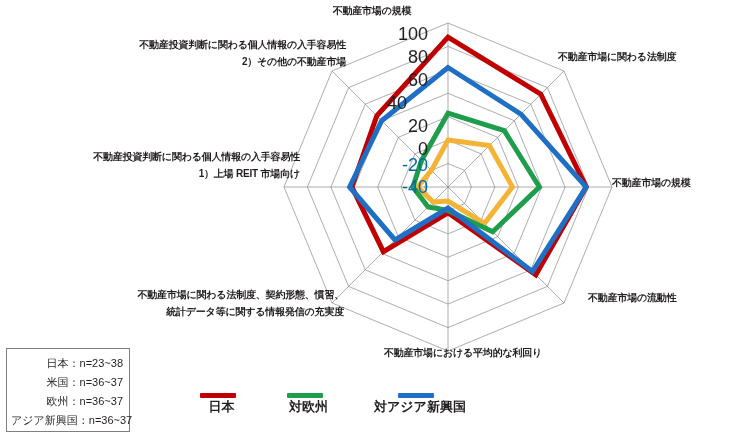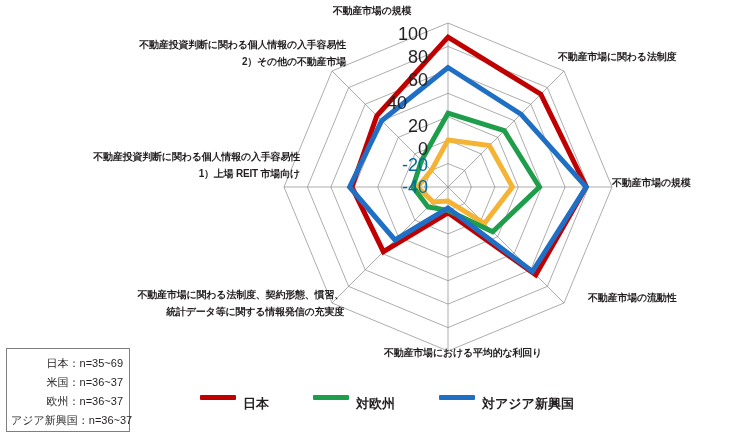--- a/index.html
+++ b/index.html
@@ -75,21 +75,23 @@
     position: absolute;
     left: 200px;
     top: 390px;
     width: 544px;
     height: 28px;
     display: flex;
     align-items: center;
   }
   .legend-item {
     display: flex;
+    align-items: center;
     margin-right: 44px;
+    flex-direction: column;
   }
   .legend-swatch {
     width: 36px;
     height: 5px;
     border-radius: 1px;
     margin-right: 7px;
   }
   .legend-text {
     font-size: 13px;
     font-weight: bold;
@@ -142,21 +144,21 @@
   <div class="axis-label al-downright">不動産市場の流動性</div>
   <div class="axis-label al-bottom">不動産市場における平均的な利回り</div>
   <div class="axis-label al-downleft">不動産市場に関わる法制度、契約形態、慣習、
 統計データ等に関する情報発信の充実度</div>
   <div class="axis-label al-left">不動産投資判断に関わる個人情報の入手容易性
 1）上場 REIT 市場向け</div>
   <div class="axis-label al-upleft">不動産投資判断に関わる個人情報の入手容易性
 2）その他の不動産市場</div>
 
   <div id="n-box">
-    <div class="n-row">日本：n=35~69</div>
+    <div class="n-row">日本：n=23~38</div>
     <div class="n-row">米国：n=36~37</div>
     <div class="n-row">欧州：n=36~37</div>
     <div class="n-row">アジア新興国：n=36~37</div>
   </div>
 
   <div id="series-legend">
     <div class="legend-item">
       <span class="legend-swatch" style="background: rgb(192, 0, 0);"></span>
       <span class="legend-text">日本</span>
     </div>

